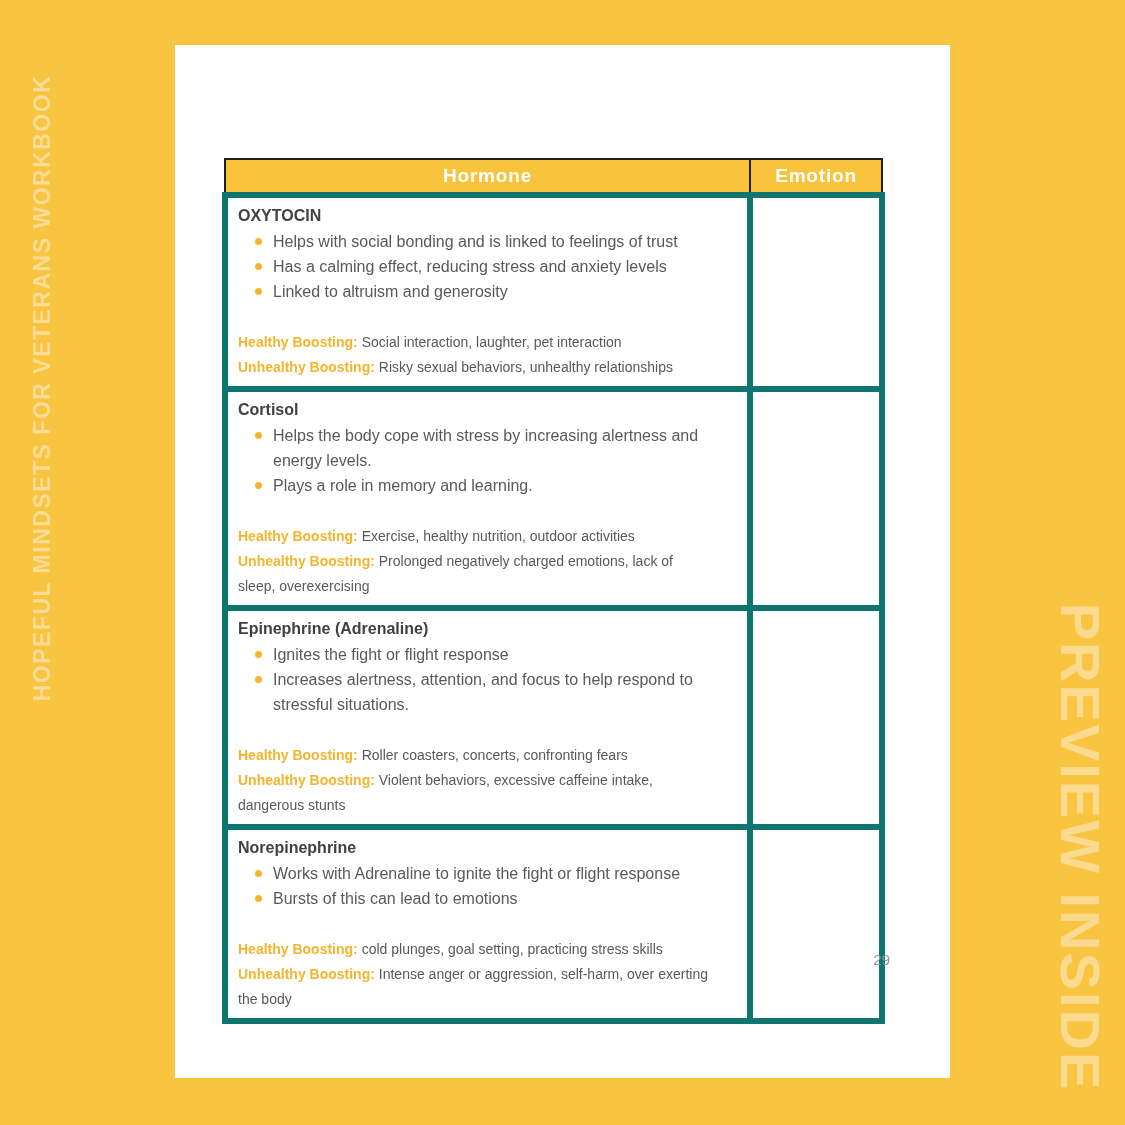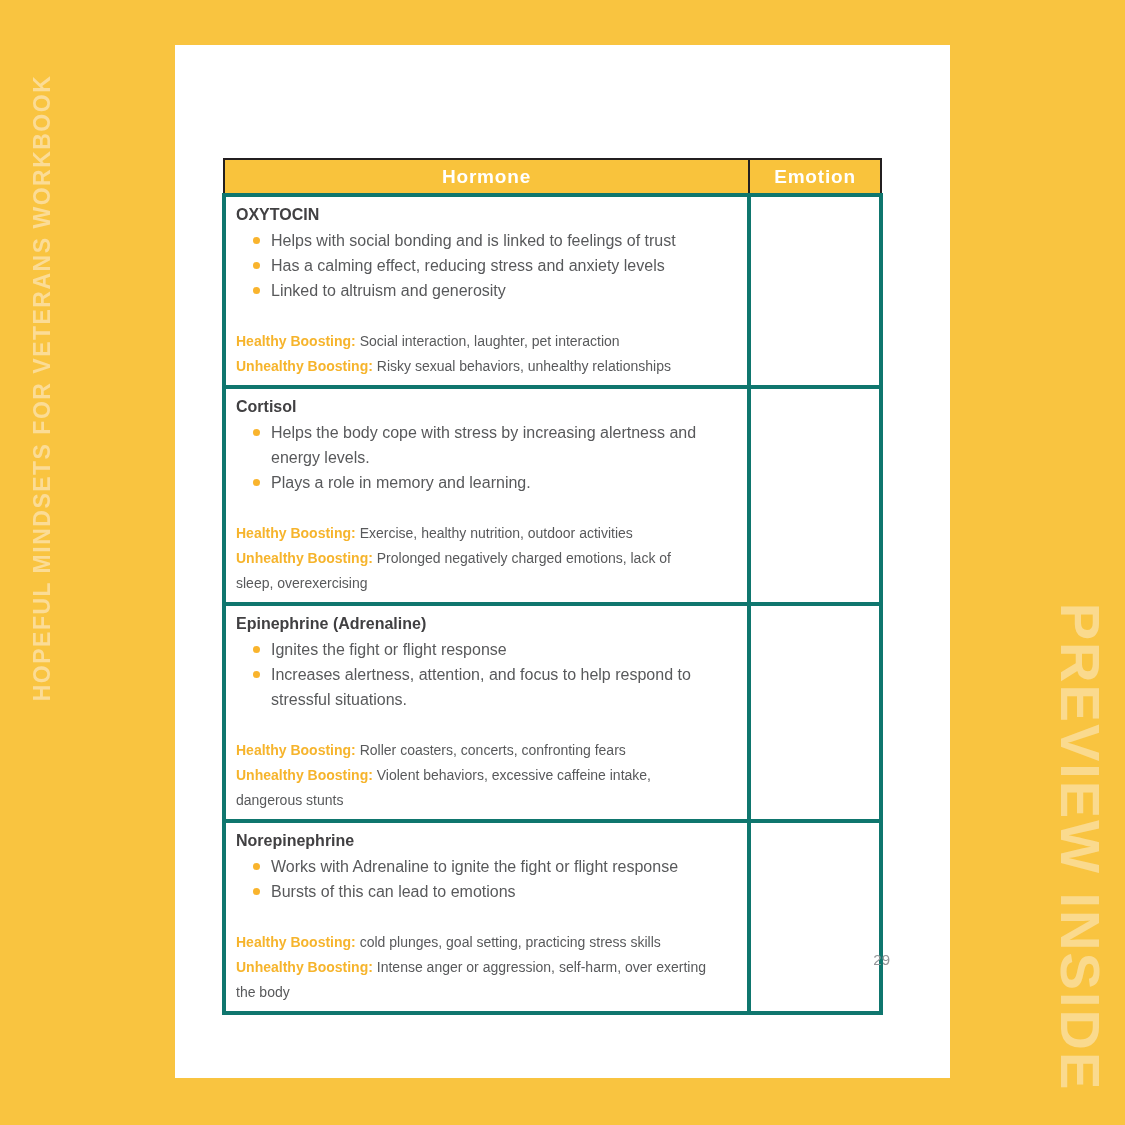--- a/index.html
+++ b/index.html
@@ -63,21 +63,21 @@
     font-size:19px;
     font-weight:bold;
     letter-spacing:0.8px;
     height:36px;
     text-align:center;
     border:2px solid #231F20;
   }
   .hormone-table th.col-hormone { width:525px; }
   .hormone-table th.col-emotion { width:132px; }
   .hormone-table td {
-    border:4px solid #0f766e;
+    border:6px solid #0f766e;
     vertical-align:top;
     background:#ffffff;
   }
   tbody tr:nth-child(1) { height:190px; }
   tbody tr:nth-child(2) { height:207px; }
   tbody tr:nth-child(3) { height:213px; }
   tbody tr:nth-child(4) { height:184px; }
 
   td.hormone-cell { padding:7px 12px 6px 10px; }
 

